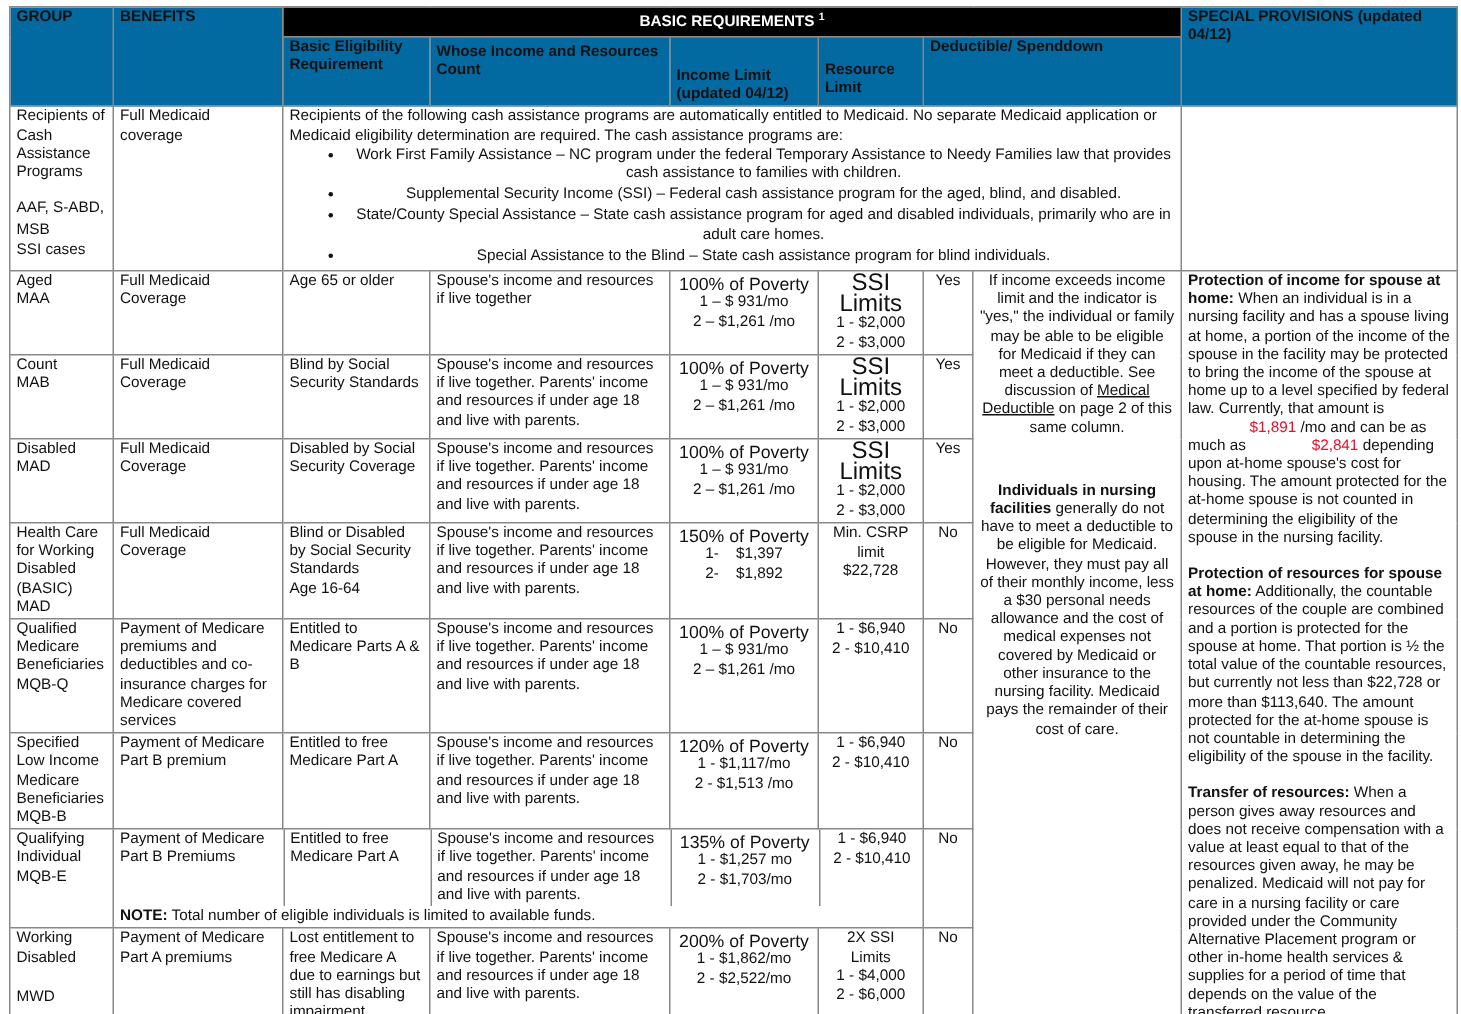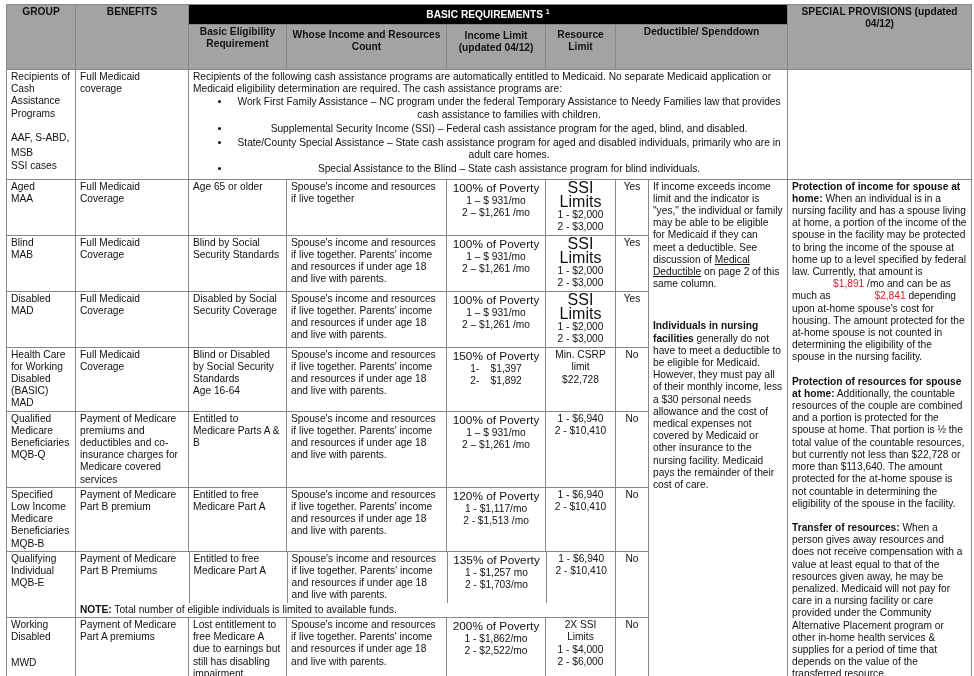--- a/index.html
+++ b/index.html
@@ -1,36 +1,36 @@
 <!DOCTYPE html>
 <html><head>
 <meta charset="utf-8">
 <style>
   html, body { margin:0; padding:0; background:#fff; }
   body { width:974px; height:676px; overflow:hidden; font-family:"Liberation Sans", sans-serif; color:#111; }
   .page { position:relative; width:974px; height:676px; }
   table.grid { position:absolute; left:6px; top:4px; border-collapse:collapse; table-layout:fixed; width:965px; }
   table.grid td, table.grid th { border:1.5px solid #888; vertical-align:top; padding:1px 4px; font-size:10.2px; line-height:12.2px; }
-  th { background:#a3a3a3; font-weight:bold; font-size:11.5px; line-height:13px; text-align:center; vertical-align:middle; }
+  th { background:#0369a1; font-weight:bold; font-size:11.5px; line-height:13px; text-align:left; vertical-align:middle; }
   th.band { background:#000; color:#fff; height:17px; padding:0; font-size:11.5px; text-align:center; vertical-align:middle; }
   th.band sup { font-size:7px; }
   th.special { vertical-align:middle; }
   th.ded { vertical-align:bottom; padding-bottom:6px; }
   td.c { text-align:center;margin-left:32px; }
   .pov { font-size:11.8px; line-height:14px; }
   .sub { font-size:10.2px; line-height:12.5px; }
   .sslbl { font-size:16px; line-height:14px; }
   .yn { text-align:center; font-size:10.5px; }
   ul.bl { margin:1px 0 0 0; padding:0 0 0 38px;text-align:center; }
   ul.bl li { margin:0 0 2px 0; padding-left:4px; }
   .red { color:#e8102a;margin-left:41px; }
   .u { text-decoration:underline; }
   .b { font-weight:bold; }
   p.prov { margin:0 0 12px 0; }
-  p.ded { margin:0 0 12px 0; }
+  p.ded { margin:0 0 12px 0;text-align:center; }
 </style>
 </head>
 <body>
 
 <div class="page">
 <table class="grid">
   <colgroup>
     <col style="width:69px">
         <col style="width:113px">
         <col style="width:98px">
@@ -44,22 +44,22 @@
   <thead>
     <tr style="height:19px">
       <th rowspan="2">GROUP</th>
       <th rowspan="2">BENEFITS</th>
       <th colspan="6" class="band"><span>BASIC REQUIREMENTS</span> <sup>1</sup></th>
       <th rowspan="2" class="special">SPECIAL PROVISIONS (updated 04/12)</th>
     </tr>
     <tr style="height:45px">
       <th>Basic Eligibility Requirement</th>
       <th style="vertical-align:top;padding-top:4px">Whose Income and Resources Count</th>
-      <th style="vertical-align:top;padding-top:5px">Income Limit (updated 04/12)</th>
-      <th style="vertical-align:top;padding-top:4px">Resource Limit</th>
+      <th style="vertical-align:top;padding-top:20px">Income Limit (updated 04/12)</th>
+      <th style="vertical-align:top;padding-top:16px">Resource Limit</th>
       <th colspan="2" class="ded">Deductible/ Spenddown</th>
     </tr>
   </thead>
   <tbody>
 
     <tr style="height:106px">
       <td>
         <div>Recipients of Cash Assistance Programs</div>
         <div style="margin-top:10px;line-height:15px">AAF, S-ABD, MSB</div>
         <div>SSI cases</div>
@@ -102,21 +102,21 @@
       </td>
       <td rowspan="8">
         <p class="prov"><span class="b">Protection of income for spouse at home:</span><span> When an individual is in a nursing facility and has a spouse living at home, a portion of the income of the spouse in the facility may be protected to bring the income of the spouse at home up to a level specified by federal law.  Currently, that amount is </span><span class="red">$1,891</span><span> /mo and can be as much as </span><span class="red">$2,841</span><span> depending upon at-home spouse's cost for housing.  The amount protected for the at-home spouse is not counted in determining the eligibility of the spouse in the nursing facility.</span></p>
         <p class="prov"><span class="b">Protection of resources for spouse at home:</span><span>  Additionally, the countable resources of the couple are combined and a portion is protected for the spouse at home.  That portion is ½ the total value of the countable resources, but currently not less than $22,728 or more than $113,640.  The amount protected for the at-home spouse is not countable in determining the eligibility of the spouse in the facility.</span></p>
         <p class="prov" style="margin-bottom:0"><span class="b">Transfer of resources:</span><span>  When a person gives away resources and does not receive compensation with a value at least equal to that of the resources given away, he may be penalized.  Medicaid will not pay for care in a nursing facility or care provided under the Community Alternative Placement program or other in-home health services &amp; supplies for a period of time that depends on the value of the transferred resource.</span></p>
       </td>
     </tr>
 
     <tr style="height:49px">
       <td>
-            <div>Blind</div>
+            <div>Count</div>
             <div>MAB</div>
           </td>
       <td>Full Medicaid Coverage</td>
       <td>Blind by Social Security Standards</td>
       <td>Spouse's income and resources if live together.  Parents' income and resources if under age 18 and live with parents.</td>
       <td class="c">
             <div class="pov">100% of Poverty</div>
             <div class="sub">1 – $  931/mo</div>
             <div class="sub">2 – $1,261 /mo</div>
           </td>

